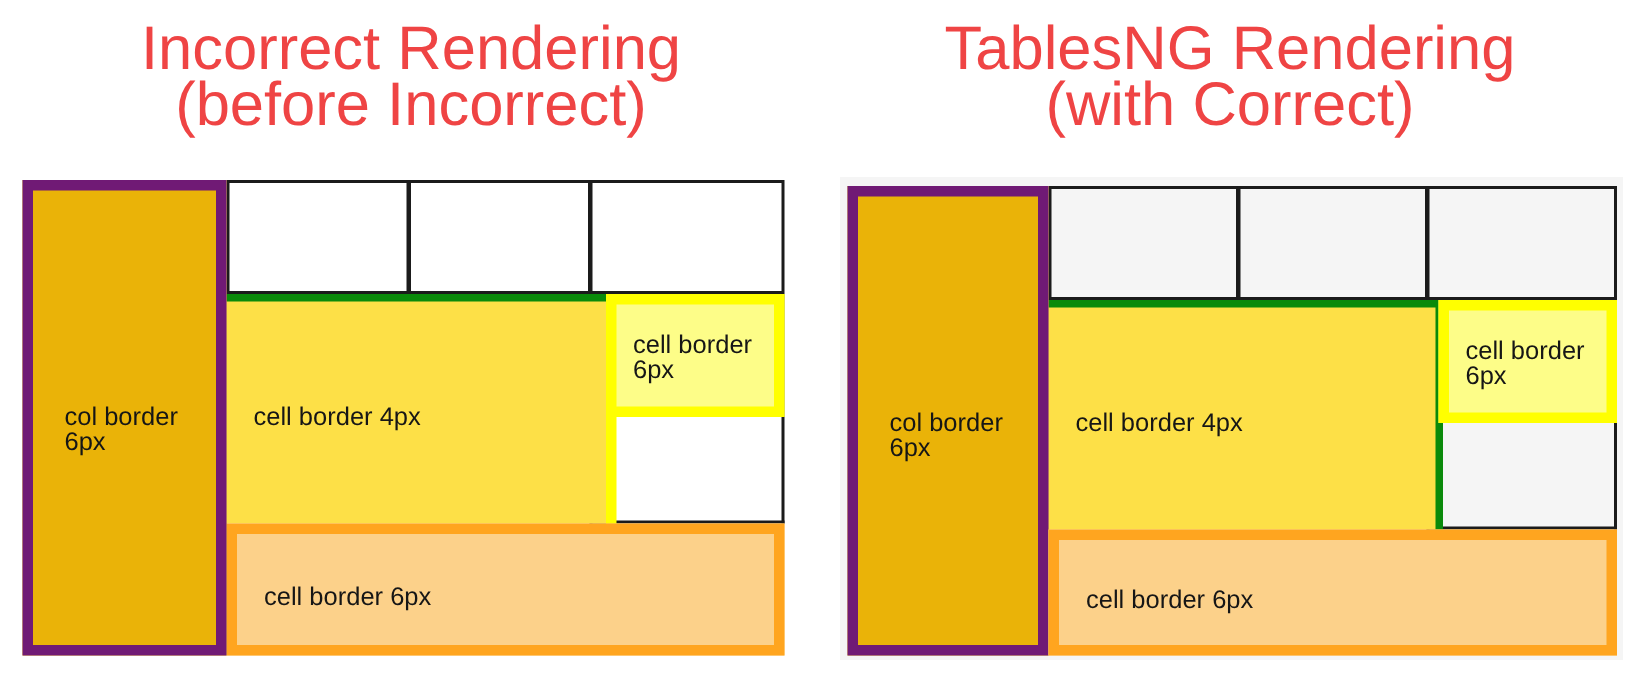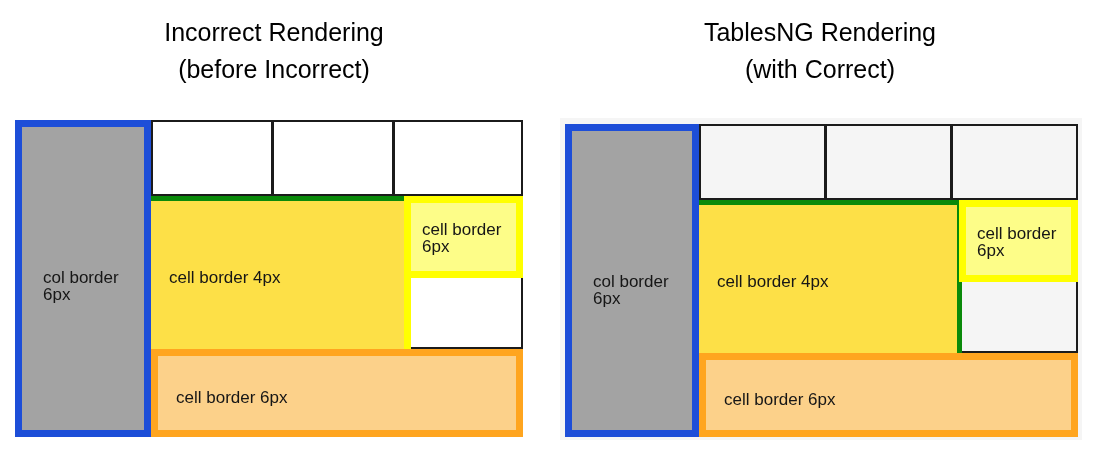--- a/index.html
+++ b/index.html
@@ -19,23 +19,23 @@
     left: 0; top: 0;
     width: 1099px;
     height: 457px;
   }
 
   
   .panel-title {
     position: absolute;
     width: 520px;
     text-align: center;
-    font-size: 25px;
+    font-size: 41px;
     line-height: 37px;
-    color: #000000;
+    color: #ef4444;
     font-weight: 400;
     letter-spacing: 0px;
   }
   .panel-title .l2 { display: block; }
   #title-left  { left: 14px;  top: 14px; }
   #title-right { left: 560px; top: 14px; }
 
   
   .tbl {
     position: absolute;
@@ -56,22 +56,22 @@
   .box { position: absolute; box-sizing: border-box; }
 
   
   .cell-plain {
     border: 2px solid #1b1b1b;
     background: transparent;
   }
 
   
   .col-blue {
-    border: 7px solid #1d4ed8;
-    background: #a3a3a3;
+    border: 7px solid #701a75;
+    background: #eab308;
   }
   .cell-green-top {
     border-top: 5px solid #0a8a0a;
     border-left: 0; border-right: 0; border-bottom: 0;
     background: #fde047;
   }
 
   
   .cell-yellow {
     border: 7px solid #ffff00;

